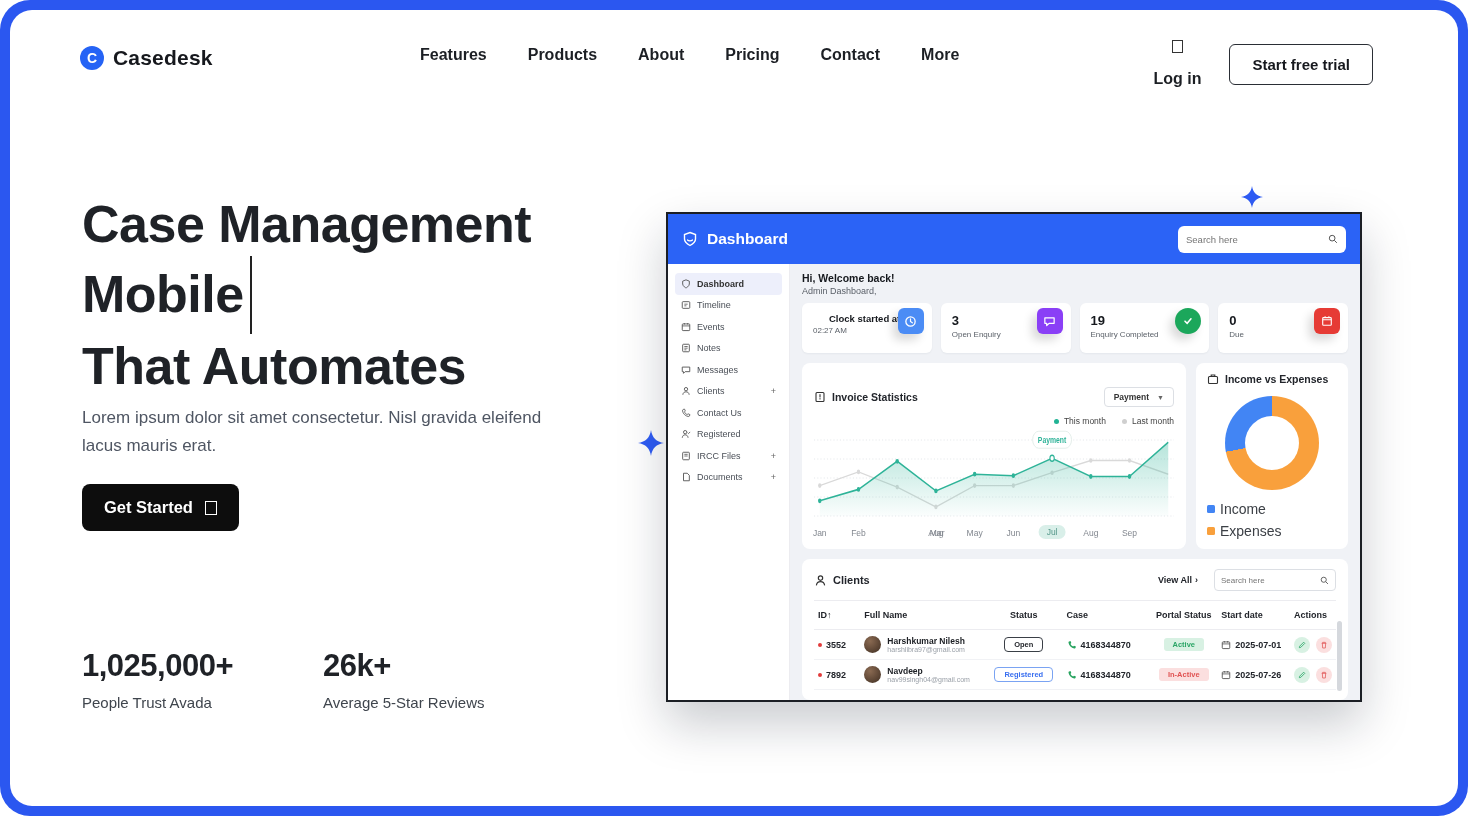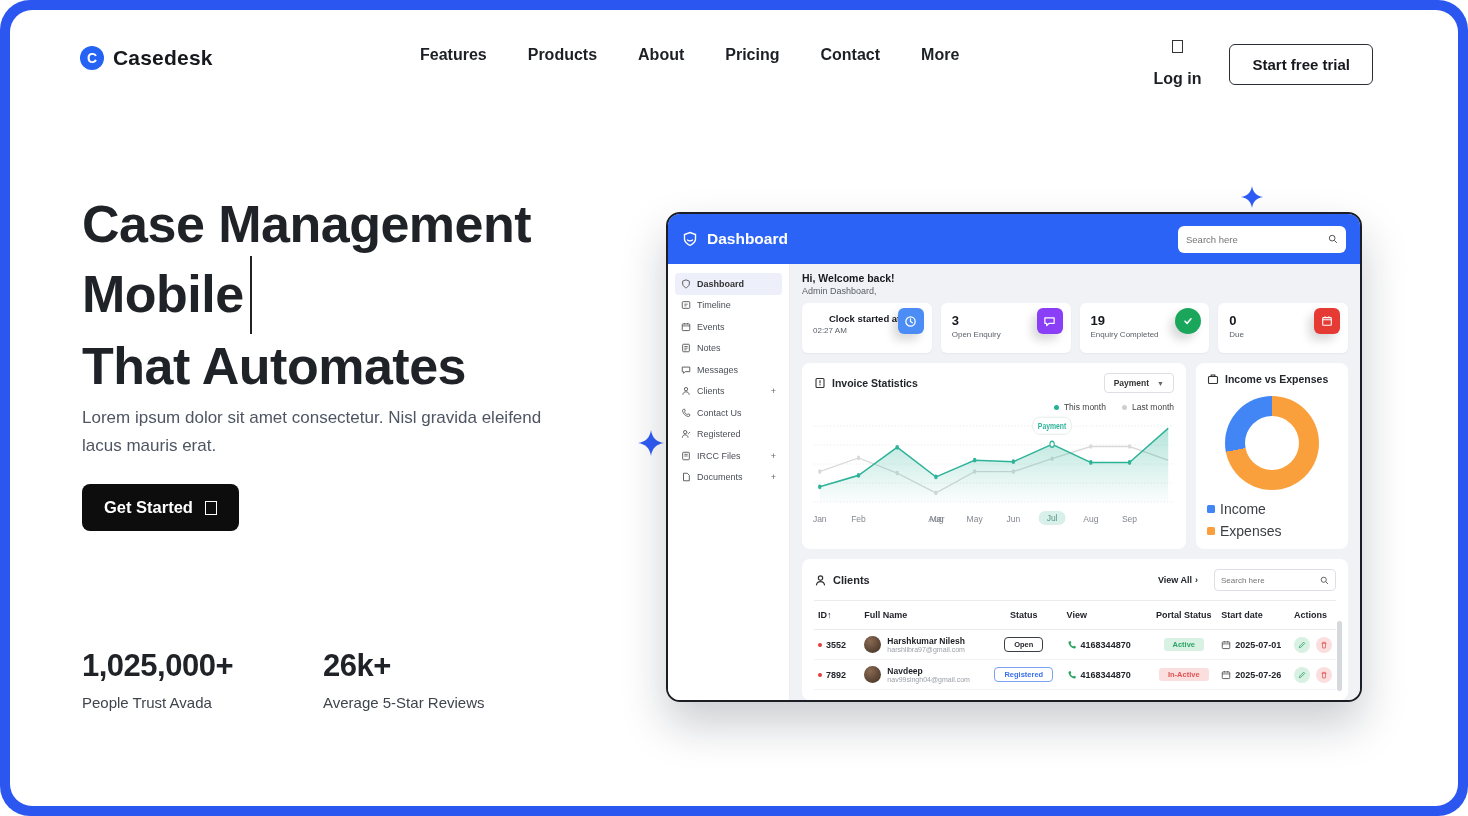--- a/index.html
+++ b/index.html
@@ -26,21 +26,21 @@
   .btn-dark { position:absolute; left:72px; top:474px; background:#0d0d0d; color:#fff; border:none; border-radius:8px; padding:14px 22px; font-size:16.5px; font-weight:700; display:flex; align-items:center; gap:12px; cursor:pointer; font-family:inherit; }
   .btn-dark .sq-icon { border-color:#fff; width:12px; height:14px; }
   .hero-stats { position:absolute; left:72px; top:638px; display:flex; gap:90px; }
   .stat-value { font-size:31px; font-weight:700; color:#1f2227; letter-spacing:-0.5px; }
   .stat-label { margin-top:10px; font-size:15px; color:#3f454d; }
 
   
   .sparkle { position:absolute; }
 
   
-  .dash { position:absolute; left:656px; top:202px; width:696px; height:490px; background:#fff; border:2px solid #1b1e24; border-radius:14px; overflow:hidden; box-shadow:0 22px 45px rgba(15,23,42,.22); }
+  .dash { position:absolute; left:656px; top:202px; width:696px; height:490px; background:#fff; border:2px solid #1b1e24; border-radius:0; overflow:hidden; box-shadow:0 22px 45px rgba(15,23,42,.22); }
   .dash-header { height:50px; background:#2b63f6; display:flex; align-items:center; padding:0 14px; gap:9px; }
   .dash-title { color:#fff; font-size:15.5px; font-weight:600; }
   .dash-search { margin-left:auto; width:168px; height:27px; background:#fff; border-radius:6px; display:flex; align-items:center; padding:0 8px; gap:6px; }
   .dash-search input { border:none; outline:none; flex:1; font-size:9.5px; color:#333; font-family:inherit; min-width:0; }
   .dash-body { display:flex; height:436px; }
   .dash-side { width:122px; background:#fff; border-right:1px solid #ececf0; padding:9px 7px; }
   .side-item { display:flex; align-items:center; gap:6px; height:21.5px; padding:0 6px; font-size:9px; color:#4a4f57; border-radius:4px; cursor:pointer; }
   .side-item.active { background:#edeffb; font-weight:600; color:#333; }
   .side-item svg { flex:0 0 auto; }
   .side-plus { margin-left:auto; font-size:9px; color:#666; }
@@ -49,21 +49,21 @@
   .welcome-sub { font-size:9px; color:#5b6169; margin-top:2px; }
 
   .cards-row { display:flex; gap:9px; margin-top:7px; }
   .s-card { position:relative; flex:1; height:50px; background:#fff; border-radius:6px; padding:10px 10px 0 11px; box-shadow:0 1px 2px rgba(20,30,60,.05); }
   .s-card-title { font-size:9.5px; font-weight:700; color:#15181d;margin-left:16px; }
   .s-card-num { font-size:13px; font-weight:700; color:#15181d; }
   .s-card-sub { font-size:8px; color:#5b6169; margin-top:2px; }
   .s-card-icon { position:absolute; top:5px; right:8px; width:26px; height:26px; border-radius:6px; display:flex; align-items:center; justify-content:center; box-shadow:-5px 6px 10px rgba(0,0,0,.15); }
 
   .charts-row { display:flex; gap:10px; margin-top:10px; height:186px; }
-  .invoice-card { flex:1; background:#fff; border-radius:8px; padding:10px 12px; position:relative; }
+  .invoice-card { flex:1; background:#fff; border-radius:8px; padding:24px 12px; position:relative; }
   .card-head { display:flex; align-items:center; gap:6px; }
   .card-title { font-size:10.5px; font-weight:700; color:#22252b; }
   .select-box { margin-left:auto; border:1px solid #dcdfe4; border-radius:4px; padding:4px 9px; font-size:8.5px; font-weight:600; color:#333; display:flex; align-items:center; gap:8px; cursor:pointer; background:#fff; }
   .caret { font-size:7px; color:#666; }
   .legend-row { display:flex; justify-content:flex-end; gap:16px; margin-top:9px; font-size:8.5px; color:#444; }
   .legend-item { display:flex; align-items:center; gap:5px; }
   .dot { width:5px; height:5px; border-radius:50%; }
   svg.linechart { display:block; width:100%; height:96px; margin-top:2px; }
   .months { position:relative; height:16px; margin-top:2px; }
   .months span { position:absolute; transform:translateX(-50%); font-size:8.5px; color:#82878f; top:2px; }
@@ -404,21 +404,21 @@
                     <line x1="7.6" y1="7.6" x2="10.6" y2="10.6" stroke="#555" stroke-width="1.2"></line>
                   </svg>
             </div>
           </div>
           <table class="clients">
             <thead>
               <tr>
                 <th style="width:9%">ID↑</th>
                 <th style="width:24%">Full Name</th>
                 <th style="width:15%;text-align:center">Status</th>
-                <th style="width:17%">View</th>
+                <th style="width:17%">Case</th>
                 <th style="width:13%;text-align:center">Portal Status</th>
                 <th style="width:14%">Start date</th>
                 <th style="width:8%">Actions</th>
               </tr>
             </thead>
             <tbody>
               <tr>
                 <td class="id-cell"><span class="red-dot"></span><span>3552</span></td>
                 <td>
                   <div class="who">

